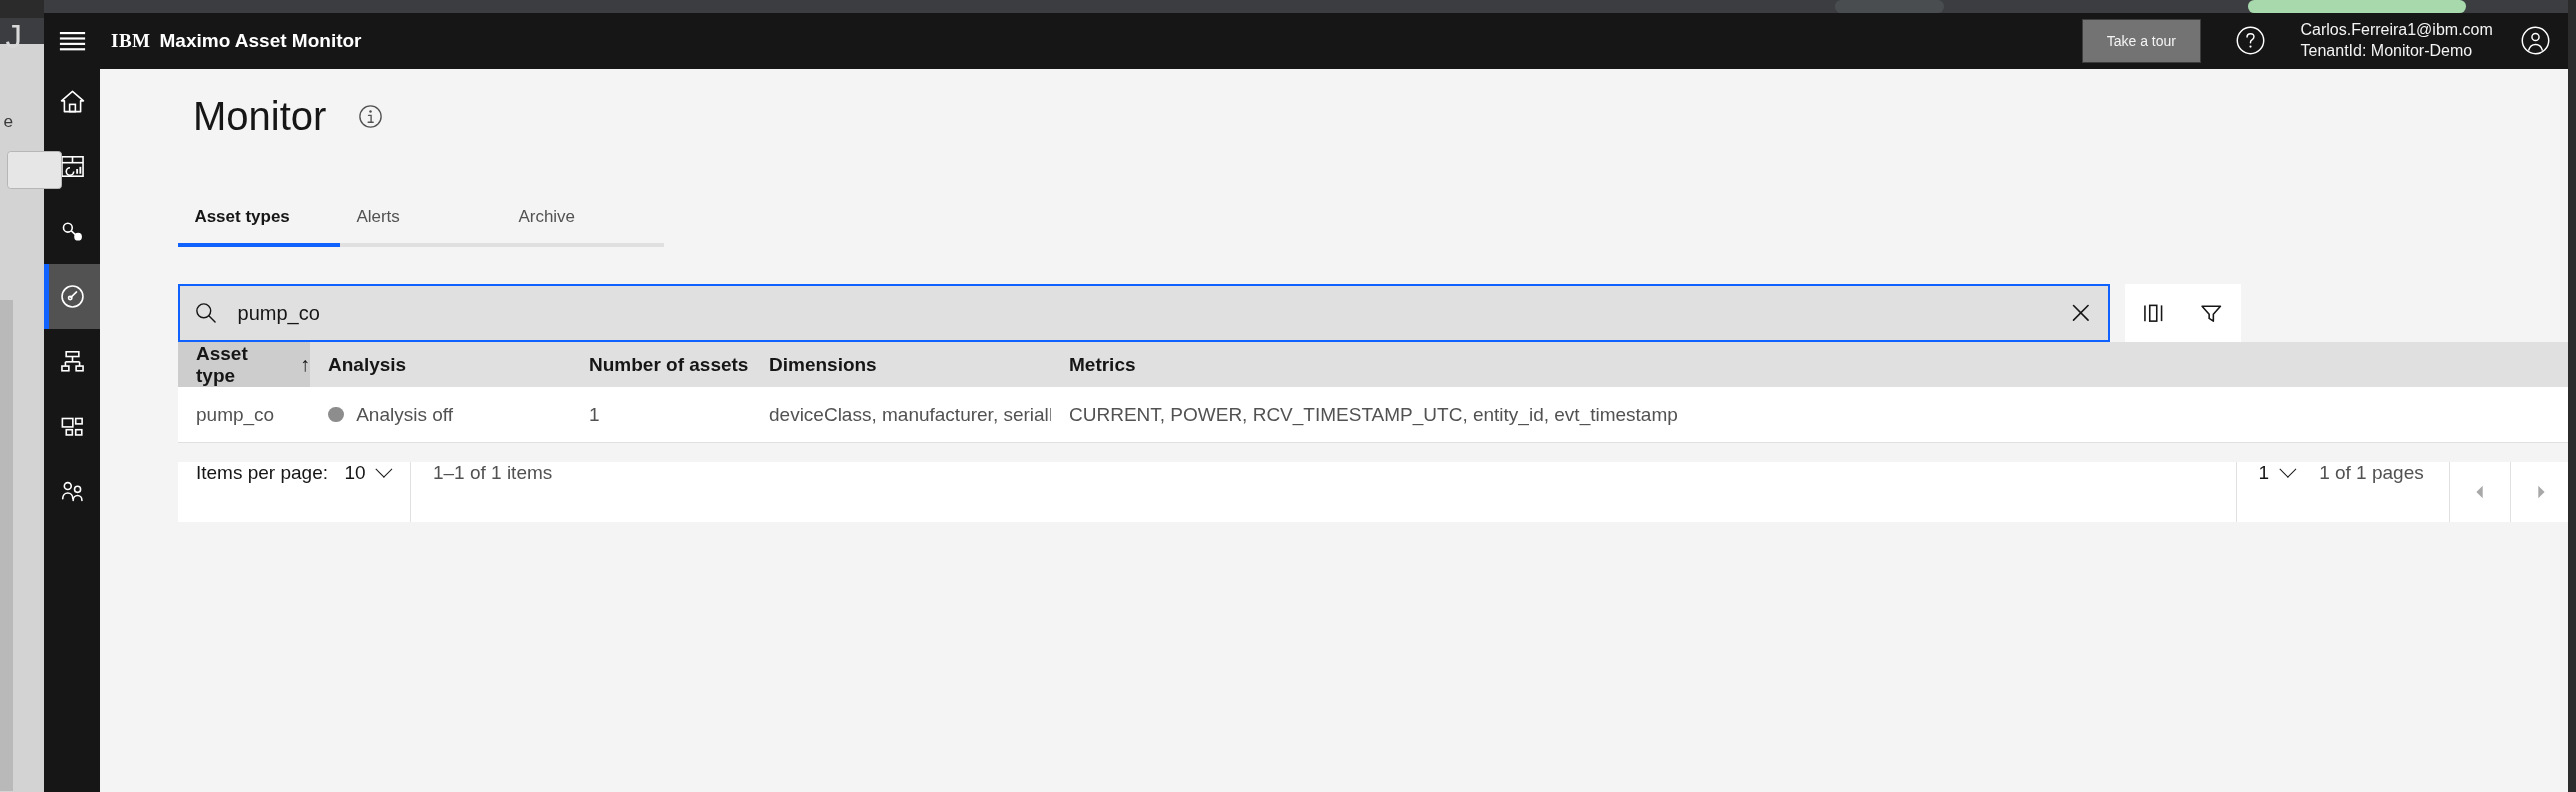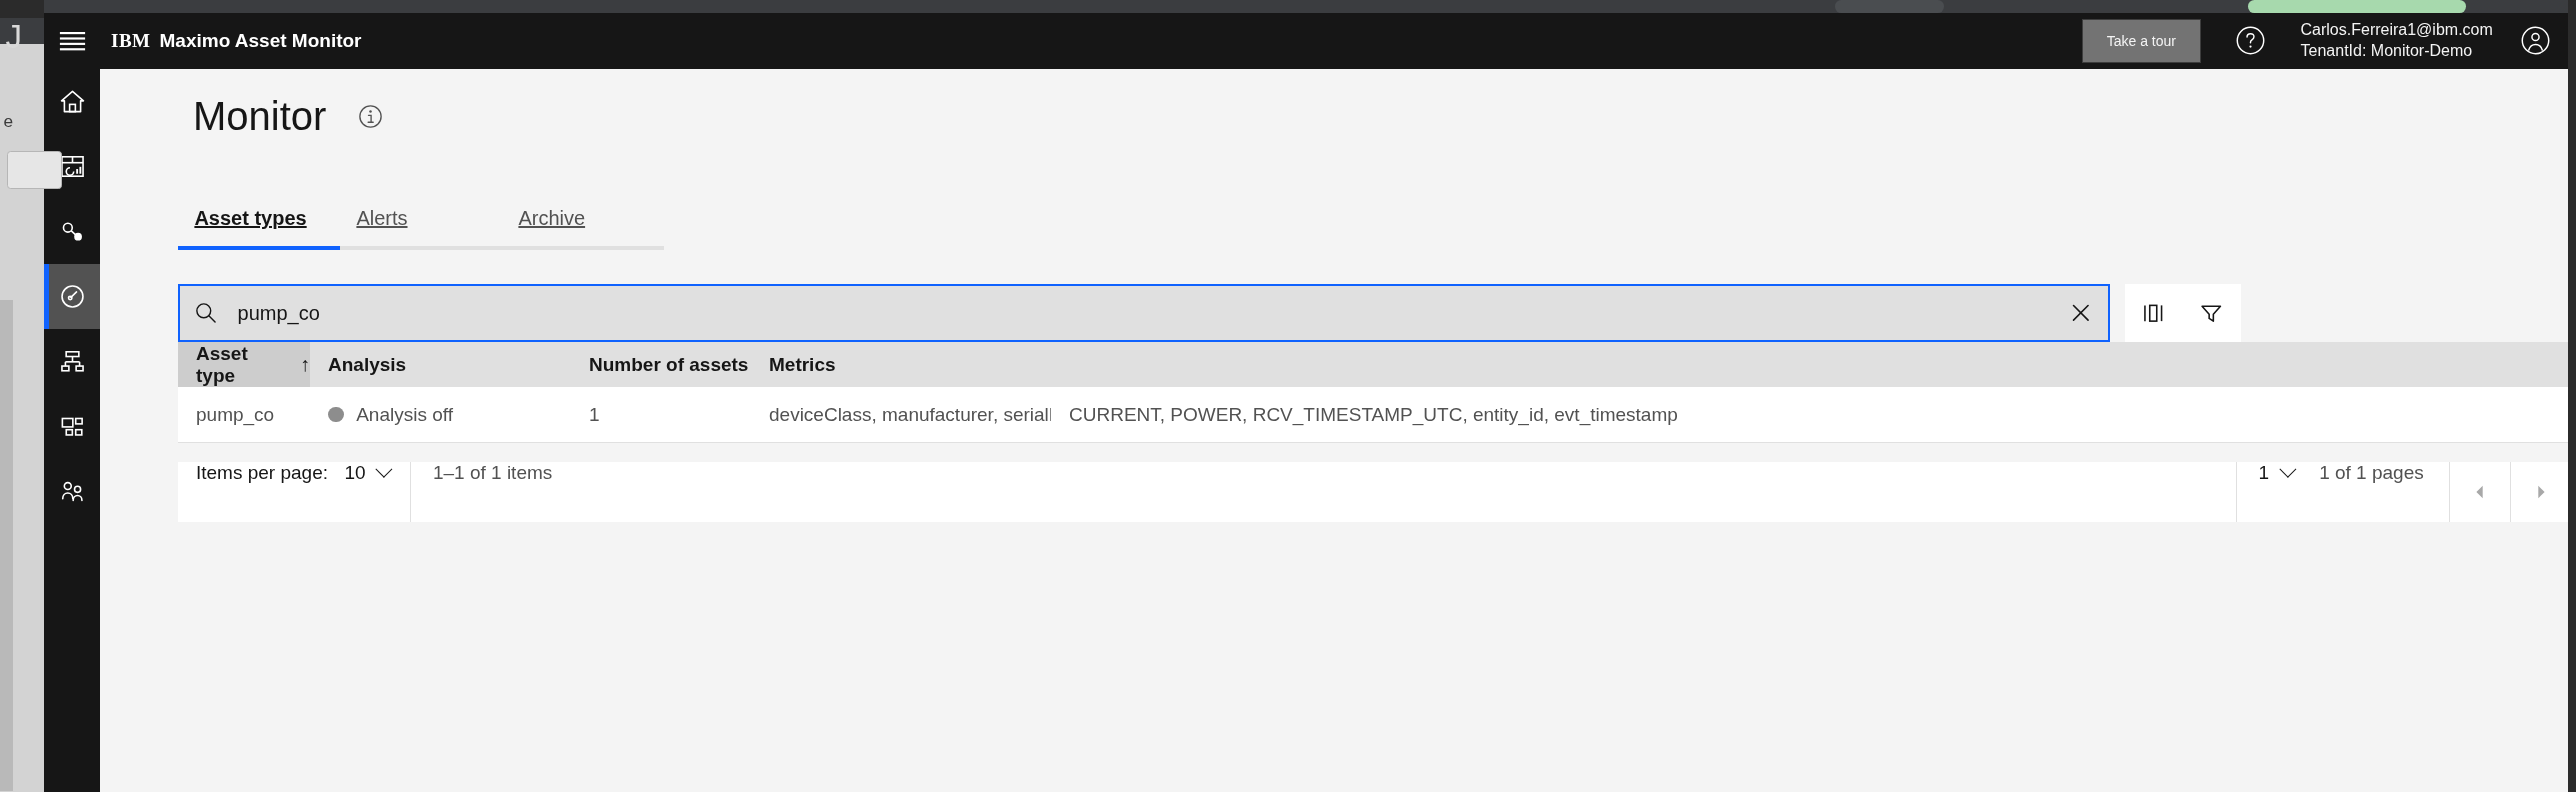--- a/index.html
+++ b/index.html
@@ -112,21 +112,21 @@
     position:absolute; left:78px; top:27px; display:flex; align-items:center; gap:31px;margin-left:15px;
   }
   #page-title { font-size:40px; font-weight:400; color:#161616; line-height:1; }
 
   
   #tabs {
     position:absolute; left:78px; top:138px; display:flex;
   }
   .tab {
     position:relative; padding:0 0 20px 0; cursor:pointer;
-    font-size:20px; color:#525252; min-width:162px; text-align:left;text-decoration:underline;
+    font-size:17px; color:#525252; min-width:162px; text-align:left;
   }
   .tab .tab-label { display:block; padding-left:16.4px; padding-right:16.4px; }
   .tab::after {
     content:""; position:absolute; left:0; right:0; bottom:0; height:3.6px; background:#e0e0e0;
   }
   .tab.active { color:#161616; font-weight:700; }
   .tab.active::after { background:#0f62fe; }
 
   
   #search-row {
@@ -387,20 +387,23 @@
       <div class="th sorted col-asset">
         <span>Asset type</span>
         <span class="sort-arrow">↑</span>
       </div>
       <div class="th col-analysis">
         <span>Analysis</span>
       </div>
       <div class="th col-count">
         <span>Number of assets</span>
       </div>
+      <div class="th col-dim">
+        <span>Dimensions</span>
+      </div>
       <div class="th col-metrics">
         <span>Metrics</span>
       </div>
     </div>
 
     <div class="tbody-row">
       <div class="td col-asset">pump_co</div>
       <div class="td col-analysis">
         <span class="status-dot" style="background: rgb(141, 141, 141);"></span>
         <span>Analysis off</span>

